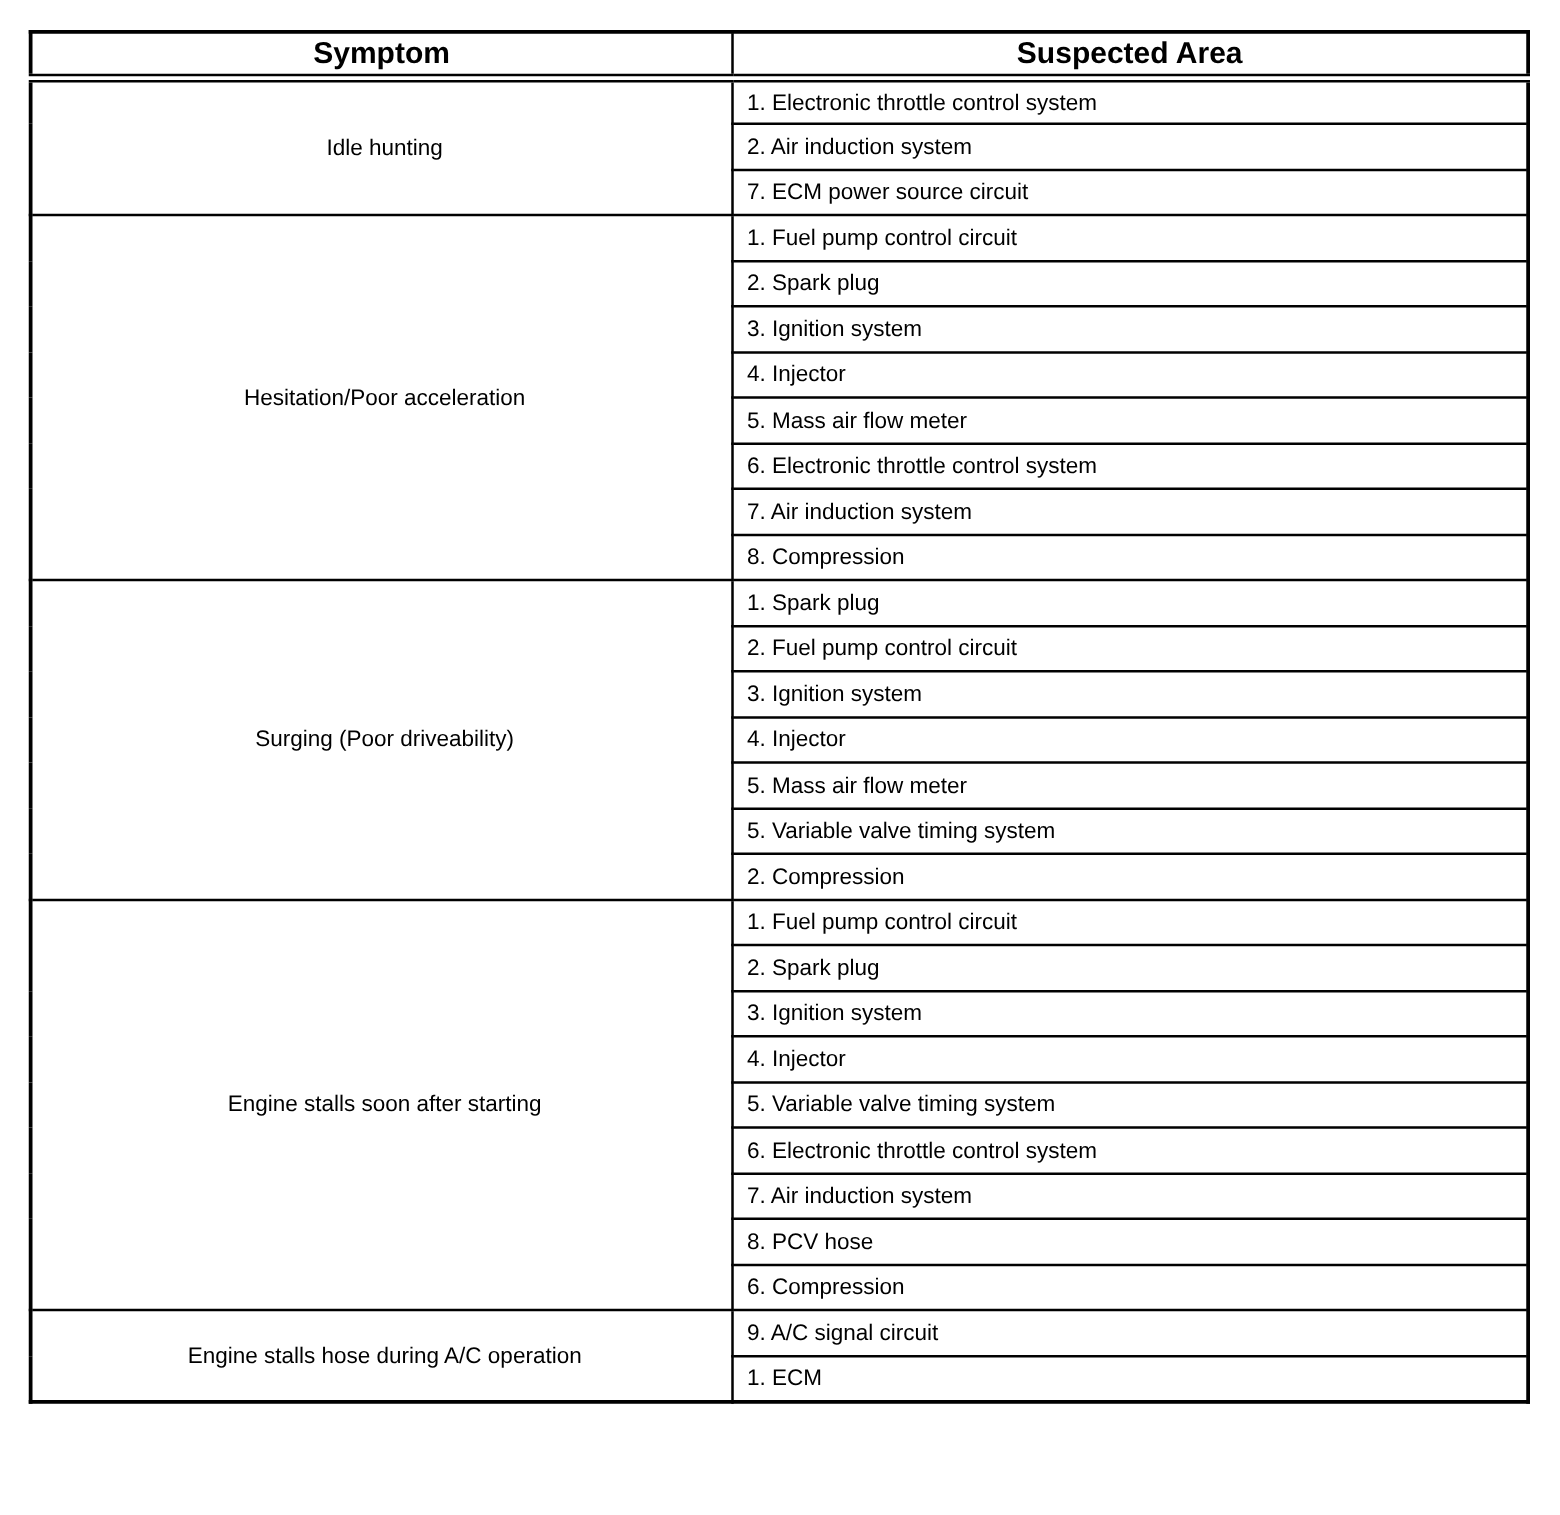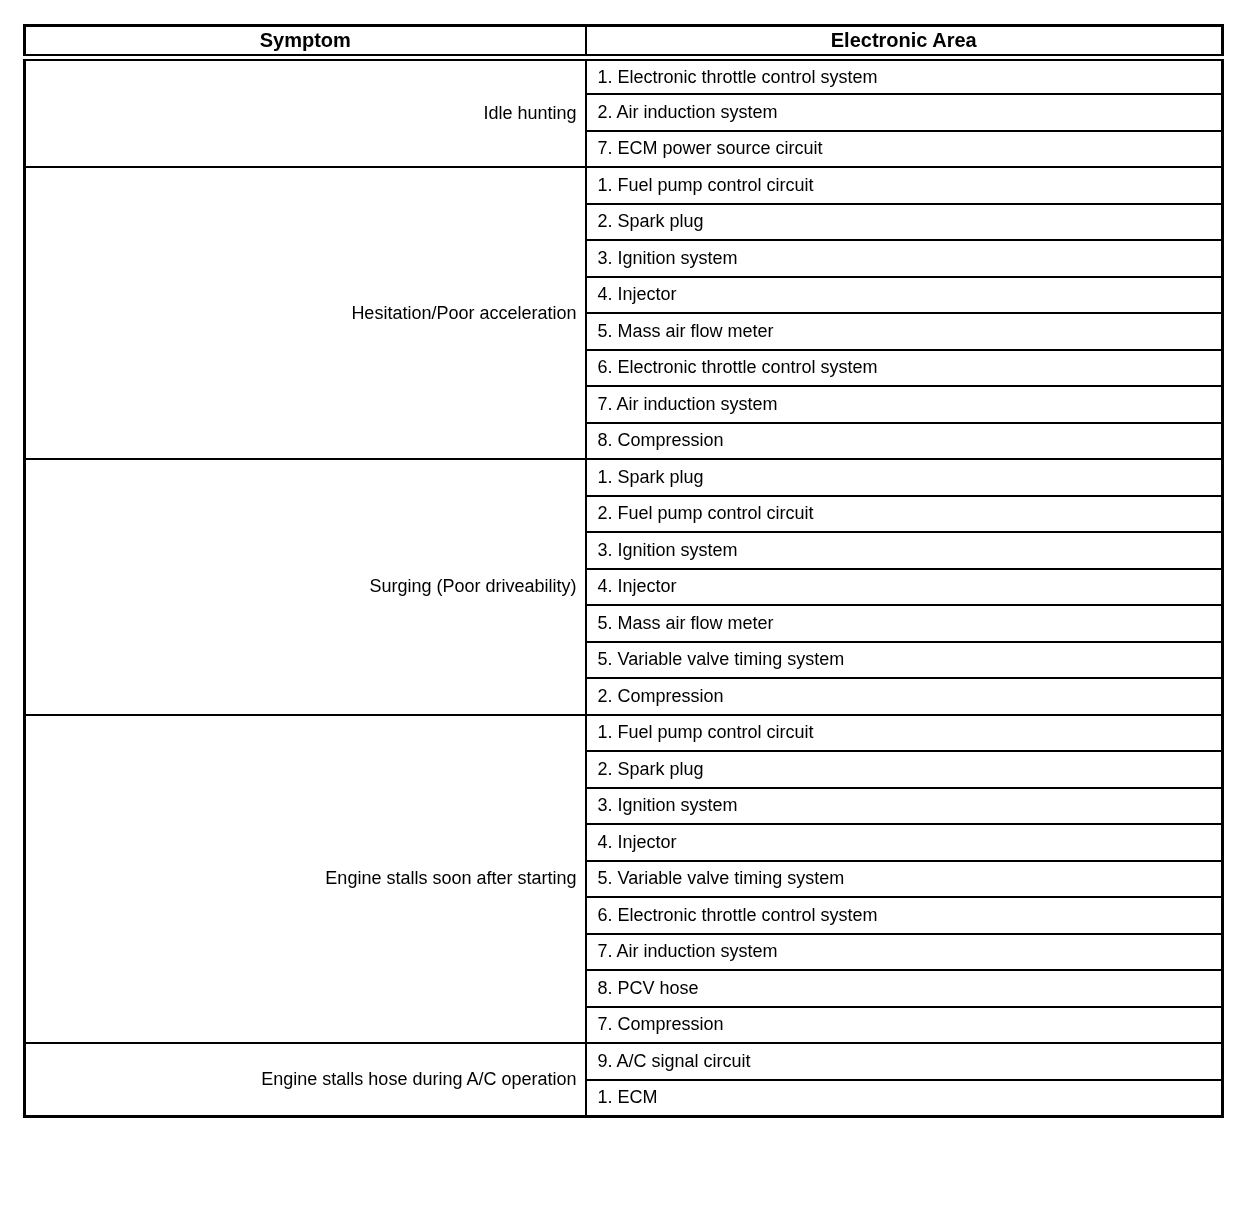--- a/index.html
+++ b/index.html
@@ -20,37 +20,37 @@
     border-collapse: collapse;
     table-layout: fixed;
     width: 1198px;
     border: 3px solid #000000;
   }
   table.diag col.col-symptom { width: 561px; }
   table.diag col.col-area    { width: 637px; }
   table.diag th {
     border: 2px solid #000000;
     border-bottom: 7px double #000000;
-    font-size: 20px;
+    font-size: 24px;
     font-weight: bold;
     text-align: center;
     height: 30px;
     padding: 2px 4px;
     box-sizing: border-box;
   }
   table.diag td {
     border: 2px solid #000000;
     font-size: 18px;
     font-weight: normal;
     vertical-align: middle;
     box-sizing: border-box;
   }
   td.symptom-cell {
     padding: 4px 8px 4px 13px;
-    text-align: right;
+    text-align: center;
   }
   td.area-cell {
     height: 36.5px;
     padding: 2px 8px 2px 11px;
     text-align: left;
     white-space: nowrap;
     overflow: hidden;
     margin-left: 12px;
   }
 </style>
@@ -59,21 +59,21 @@
 
 <div class="page">
   <table class="diag">
     <colgroup>
       <col class="col-symptom">
       <col class="col-area">
     </colgroup>
     <thead>
       <tr>
         <th>Symptom</th>
-        <th>Electronic Area</th>
+        <th>Suspected Area</th>
       </tr>
     </thead>
     <tbody id="table-body">
         <tr>
           <td class="symptom-cell" rowspan="3">Idle hunting</td>
           <td class="area-cell">1. Electronic throttle control system</td>
         </tr>
         <tr>
           <td class="area-cell">2. Air induction system</td>
         </tr>
@@ -146,21 +146,21 @@
         <tr>
           <td class="area-cell">6. Electronic throttle control system</td>
         </tr>
         <tr>
           <td class="area-cell">7. Air induction system</td>
         </tr>
         <tr>
           <td class="area-cell">8. PCV hose</td>
         </tr>
         <tr>
-          <td class="area-cell">7. Compression</td>
+          <td class="area-cell">6. Compression</td>
         </tr>
         <tr>
           <td class="symptom-cell" rowspan="2">Engine stalls hose during A/C operation</td>
           <td class="area-cell">9. A/C signal circuit</td>
         </tr>
         <tr>
           <td class="area-cell">1. ECM</td>
         </tr>
       </tbody>
   </table>

